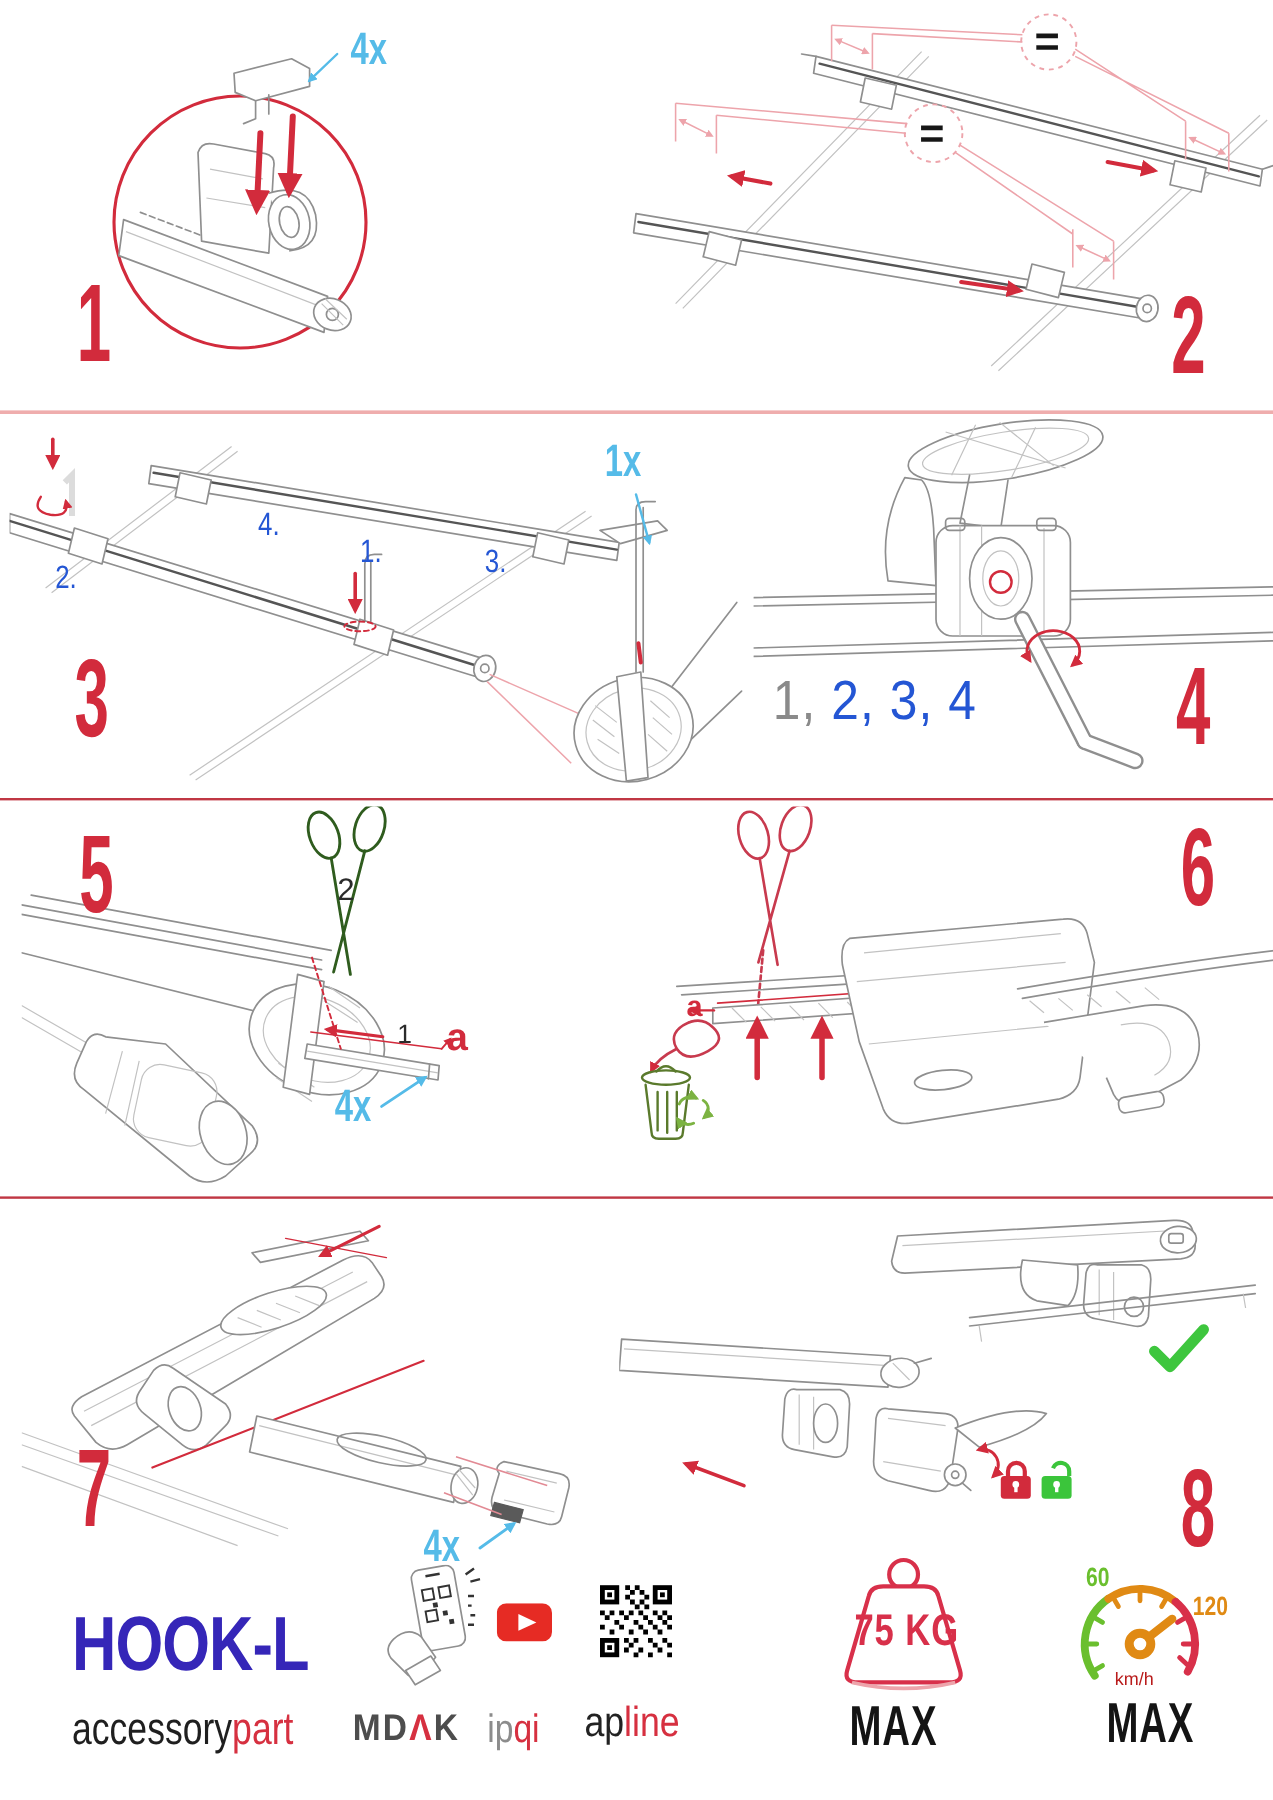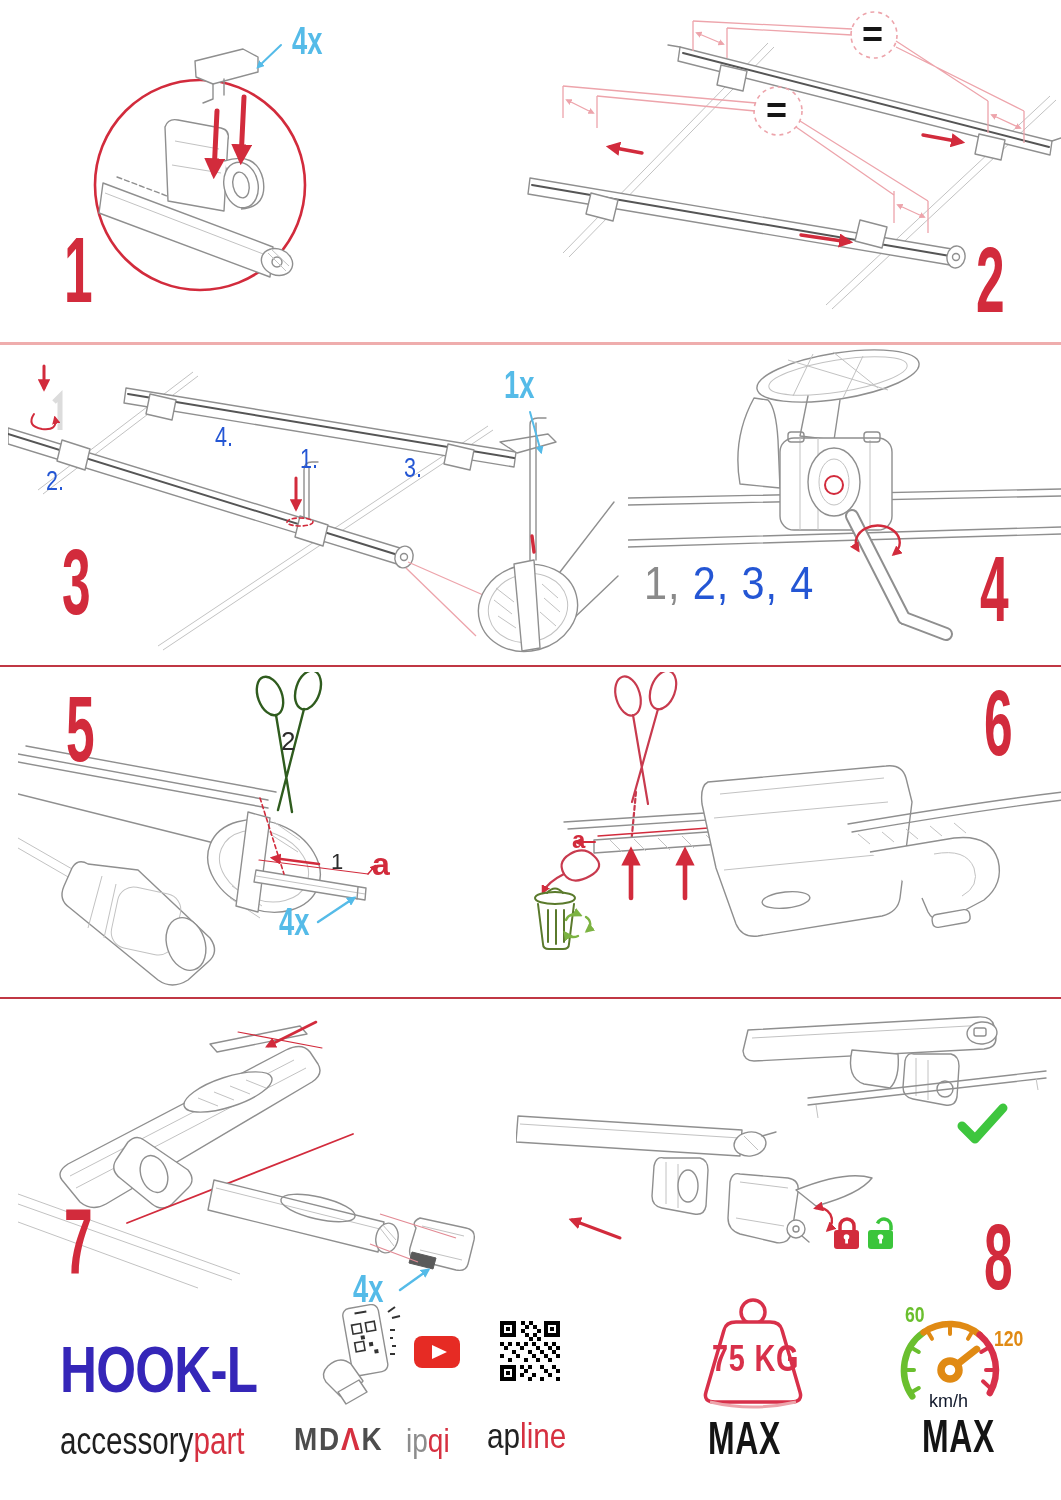--- a/index.html
+++ b/index.html
@@ -33,21 +33,21 @@
   .brand2{font-size:38px;transform:scaleX(.78)}
   .logo1{font-size:31px;font-weight:bold;color:#4d4d4d;letter-spacing:2px;transform:scaleX(.9)}
   .logo2{font-size:33px;transform:scaleX(.85)}
   .logo3{font-size:35px;transform:scaleX(.85)}
   .redtxt{color:#d63040}
   .graytxt{color:#8c8c8c}
   .wkg{font-size:37px;font-weight:bold;color:#d8304a;transform:scaleX(.78);letter-spacing:1px}
   .max{font-size:47px;font-weight:bold;color:#141414;transform:scaleX(.68);letter-spacing:1px}
   .sp60{font-size:22px;font-weight:bold;color:#6abf2e;transform:scaleX(.8)}
   .sp120{font-size:22px;font-weight:bold;color:#e08a14;transform:scaleX(.8)}
-  .kmh{font-size:18px;color:#0f172a}
+  .kmh{font-size:15px;color:#b91c1c}
 </style>
 </head>
 <body>
 
 <div id="page">
 
 <svg width="0" height="0" style="position:absolute">
   <defs>
     <marker id="mR" viewBox="0 0 10 10" refX="7" refY="5" markerWidth="4.2" markerHeight="4.2" orient="auto-start-reverse">
           <path d="M0 0L10 5L0 10z" fill="#d22b3c"></path>

